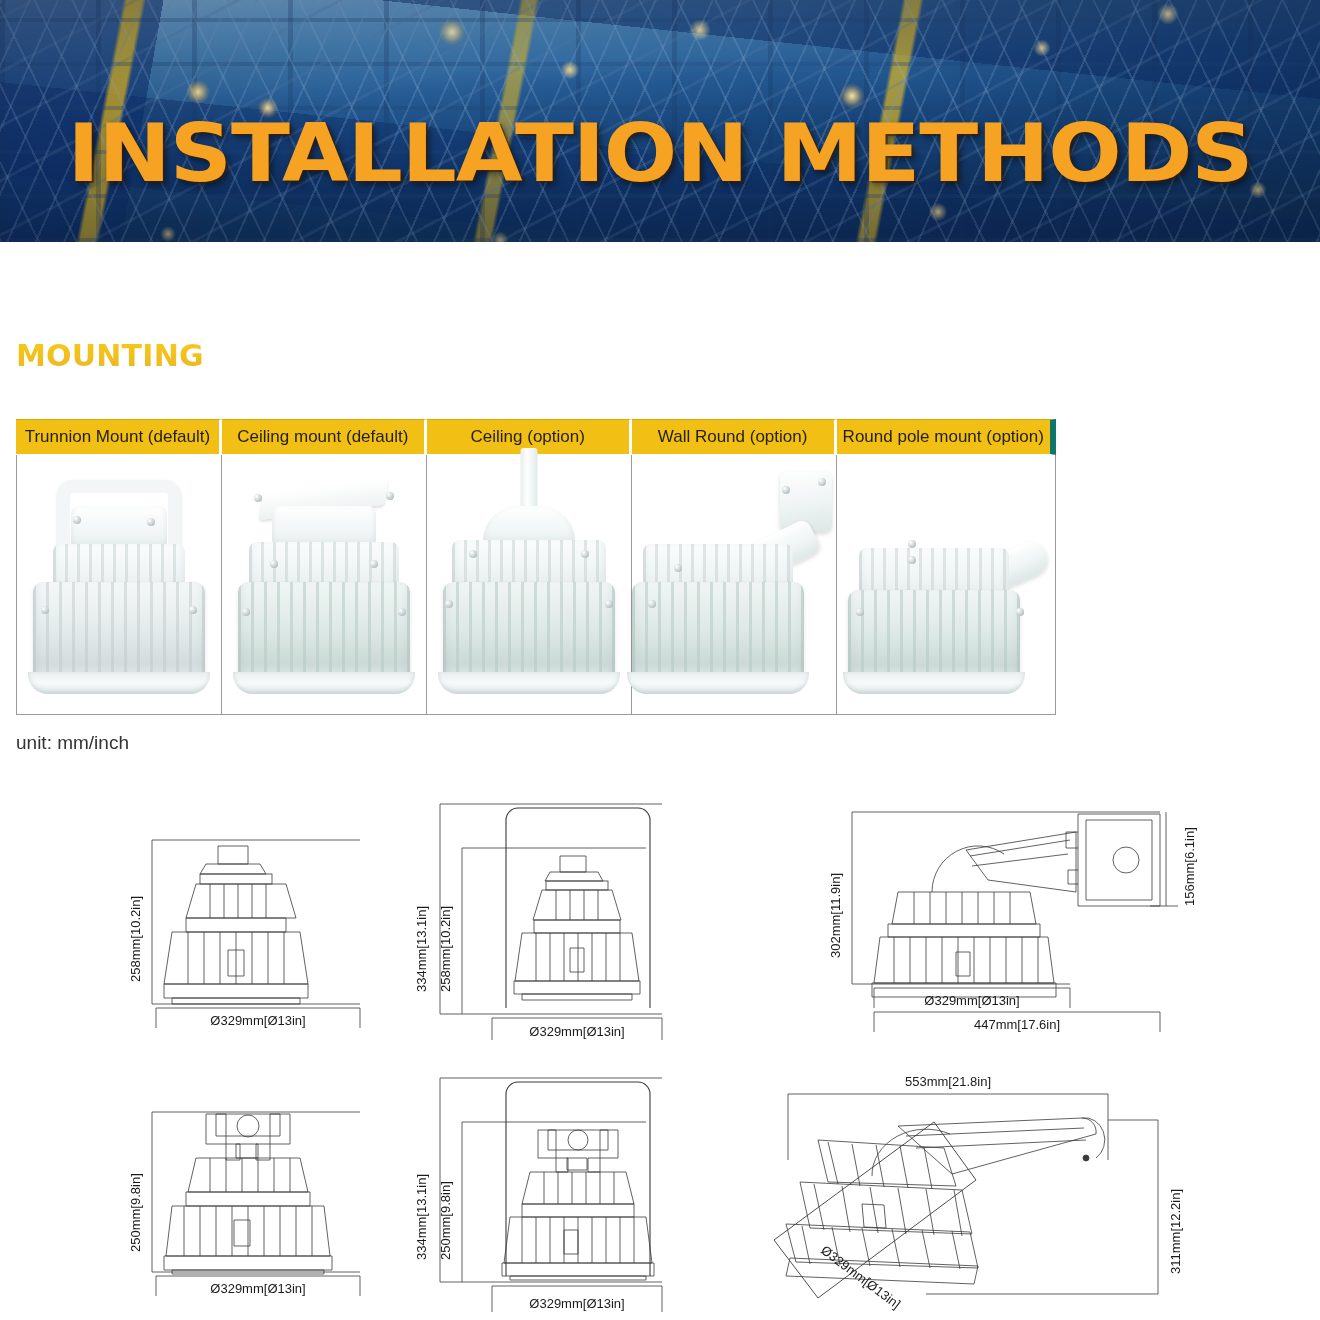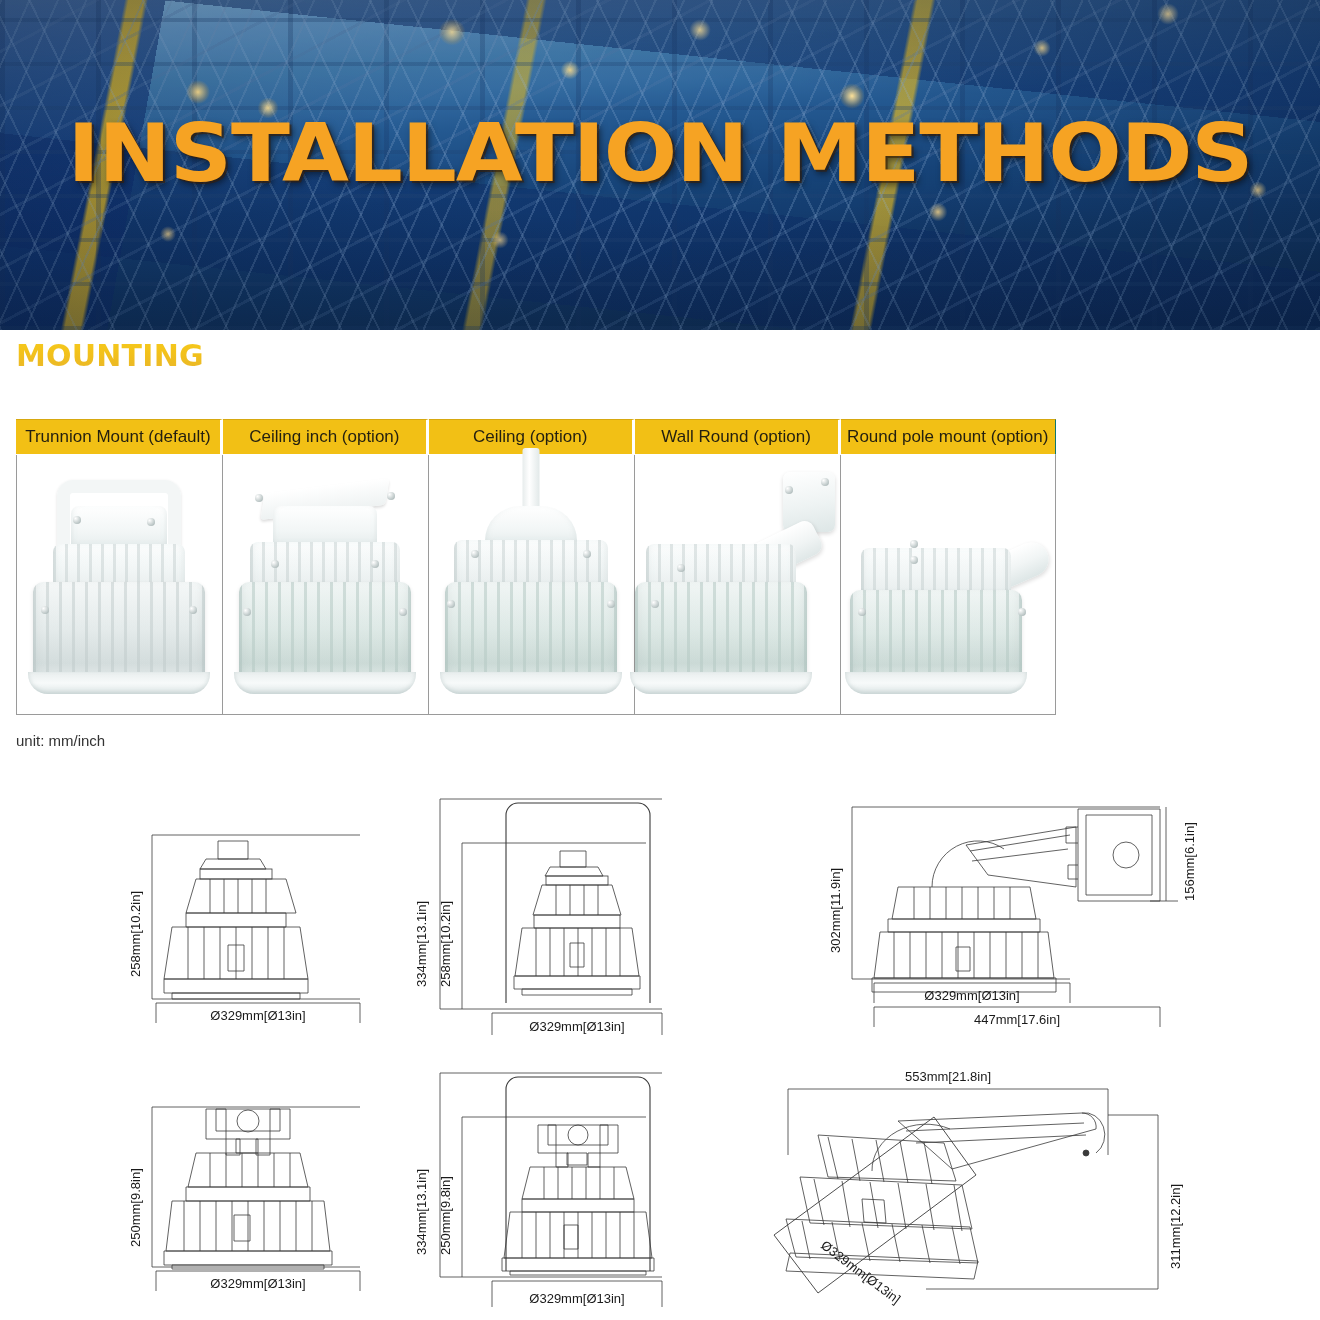--- a/index.html
+++ b/index.html
@@ -10,21 +10,21 @@
     background: #ffffff;
     font-family: "Liberation Sans", sans-serif;
     overflow: hidden;
     position: relative;
   }
 
   
   .banner {
     position: relative;
     width: 1320px;
-    height: 330px;
+    height: 242px;
     overflow: hidden;
     background: #1d3a5c;
   }
   .banner-photo {
     position: absolute;
     inset: 0;
     background:
       
       radial-gradient(circle 16px at 198px 92px, rgba(255,225,150,.95), rgba(255,190,80,.25) 55%, transparent 75%),
       radial-gradient(circle 14px at 268px 108px, rgba(255,228,160,.9), rgba(255,190,80,.2) 55%, transparent 75%),
@@ -86,21 +86,21 @@
     font-size: 30px;
     letter-spacing: .2px;
     background: linear-gradient(180deg, #F6CB1E 0%, #F3C21A 40%, #EDBB22 70%, #E9B832 100%);
     -webkit-background-clip: text;
     background-clip: text;
     color: #F0C31C;
     -webkit-text-fill-color: transparent;
   }
 
   .unit-label {
-    font-size: 15px;
+    font-size: 19px;
     color: #333333;
     margin-top: 4px;
   }
 
   
   .mounting-wrap { position: absolute; left: 16px; top: 338px; width: 1288px; }
 
   .mounting-table {
     margin-top: 46px;
     width: 1040px;
@@ -112,21 +112,21 @@
     color: #231f10;
     font-size: 17px;
     text-align: center;
     height: 36px;
     padding: 0 4px;
     border-top: 1px solid #d7a80f;
     border-bottom: 1px solid #ffffff;
     border-right: 3px solid #ffffff;
     white-space: nowrap;
   }
-  .mount-head-row td:last-child { border-right: 1px solid #0f766e; }
+  .mount-head-row td:last-child { border-right: 6px solid #0f766e; }
 
   .mount-body-row td {
     height: 260px;
     vertical-align: middle;
     text-align: center;
     background: #ffffff;
     border-right: 1px solid #9a9a9a;
     border-bottom: 1px solid #9a9a9a;
     position: relative;
   }
@@ -258,21 +258,21 @@
   <div class="banner-title">INSTALLATION METHODS</div>
 </div>
 
 <div class="mounting-wrap">
   <div class="section-heading">MOUNTING</div>
 
   <table class="mounting-table">
     <tbody>
         <tr class="mount-head-row">
       <td>Trunnion Mount (default)</td>
-      <td>Ceiling inch (option)</td>
+      <td>Ceiling mount (default)</td>
       <td>Ceiling (option)</td>
       <td>Wall Round (option)</td>
       <td>Round pole mount (option)</td>
     </tr>
     <tr class="mount-body-row">
 
       <td>
         <div class="lamp">
           <div class="lamp-handle" style="bottom:112px;width:124px;height:108px;"></div>
           <div class="lamp-top" style="bottom:150px;width:96px;height:44px;"></div>

